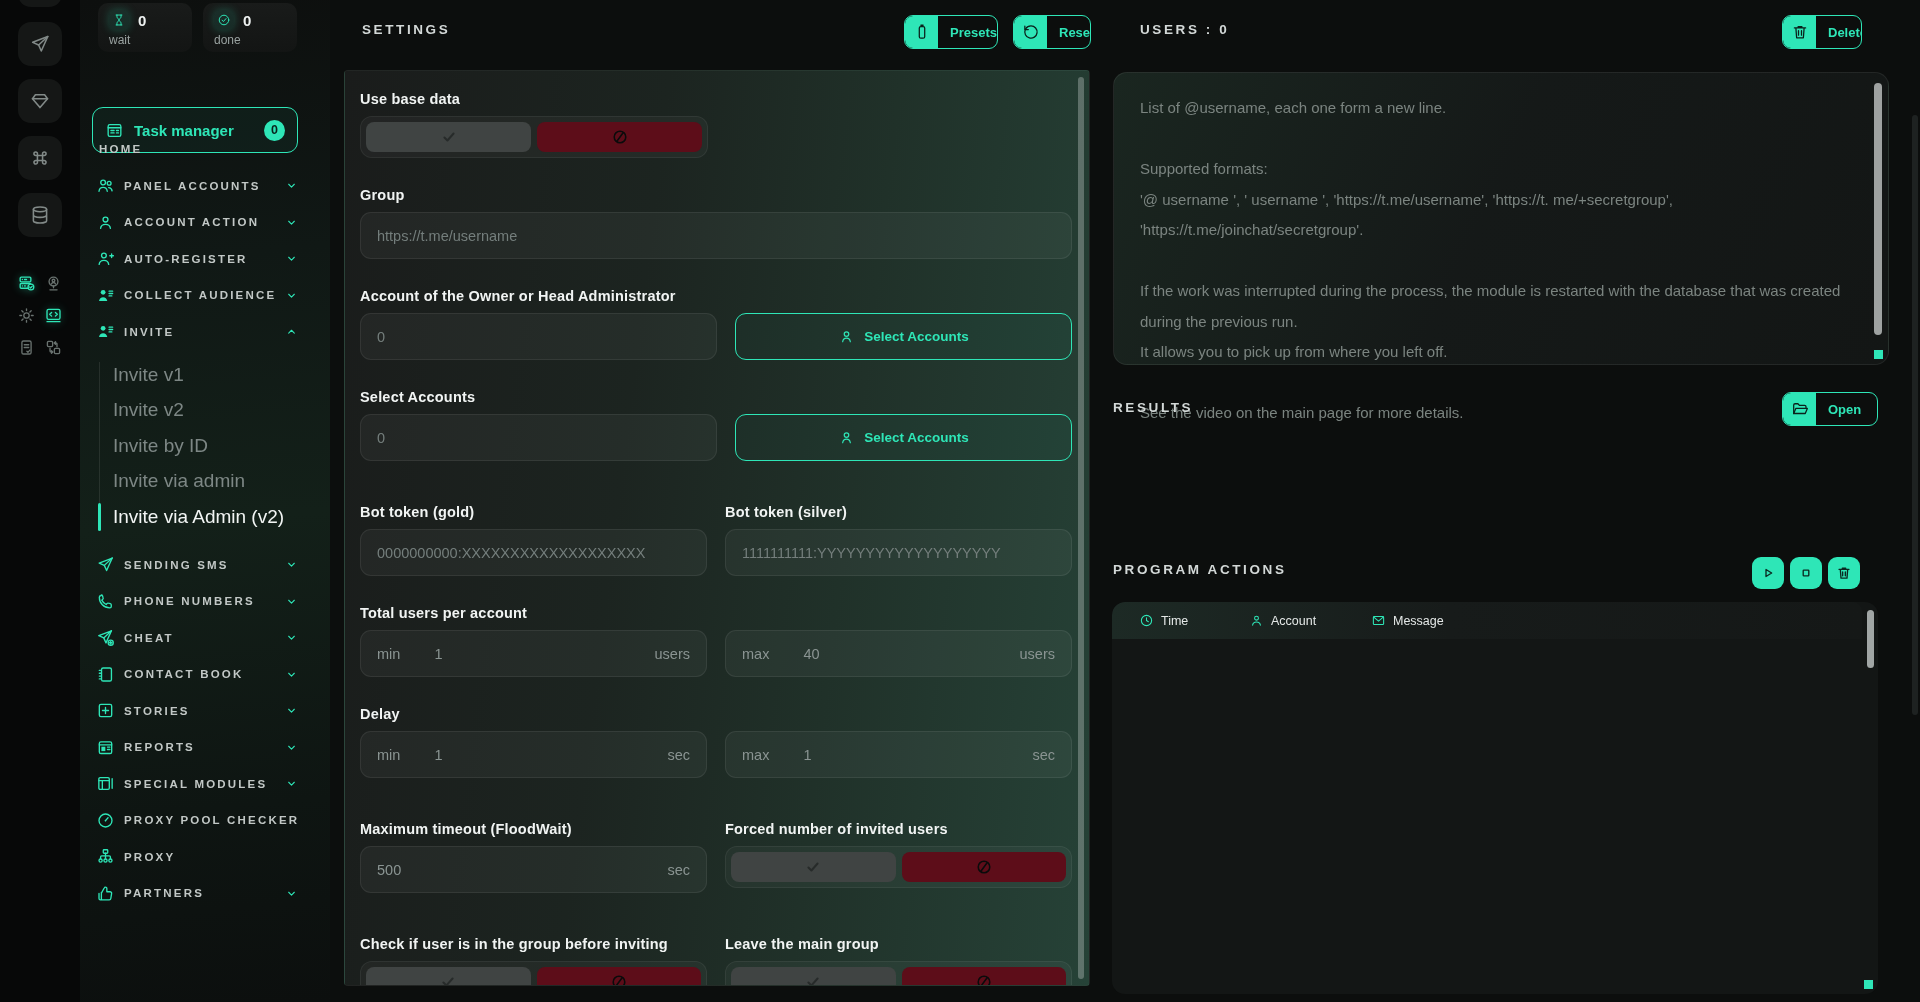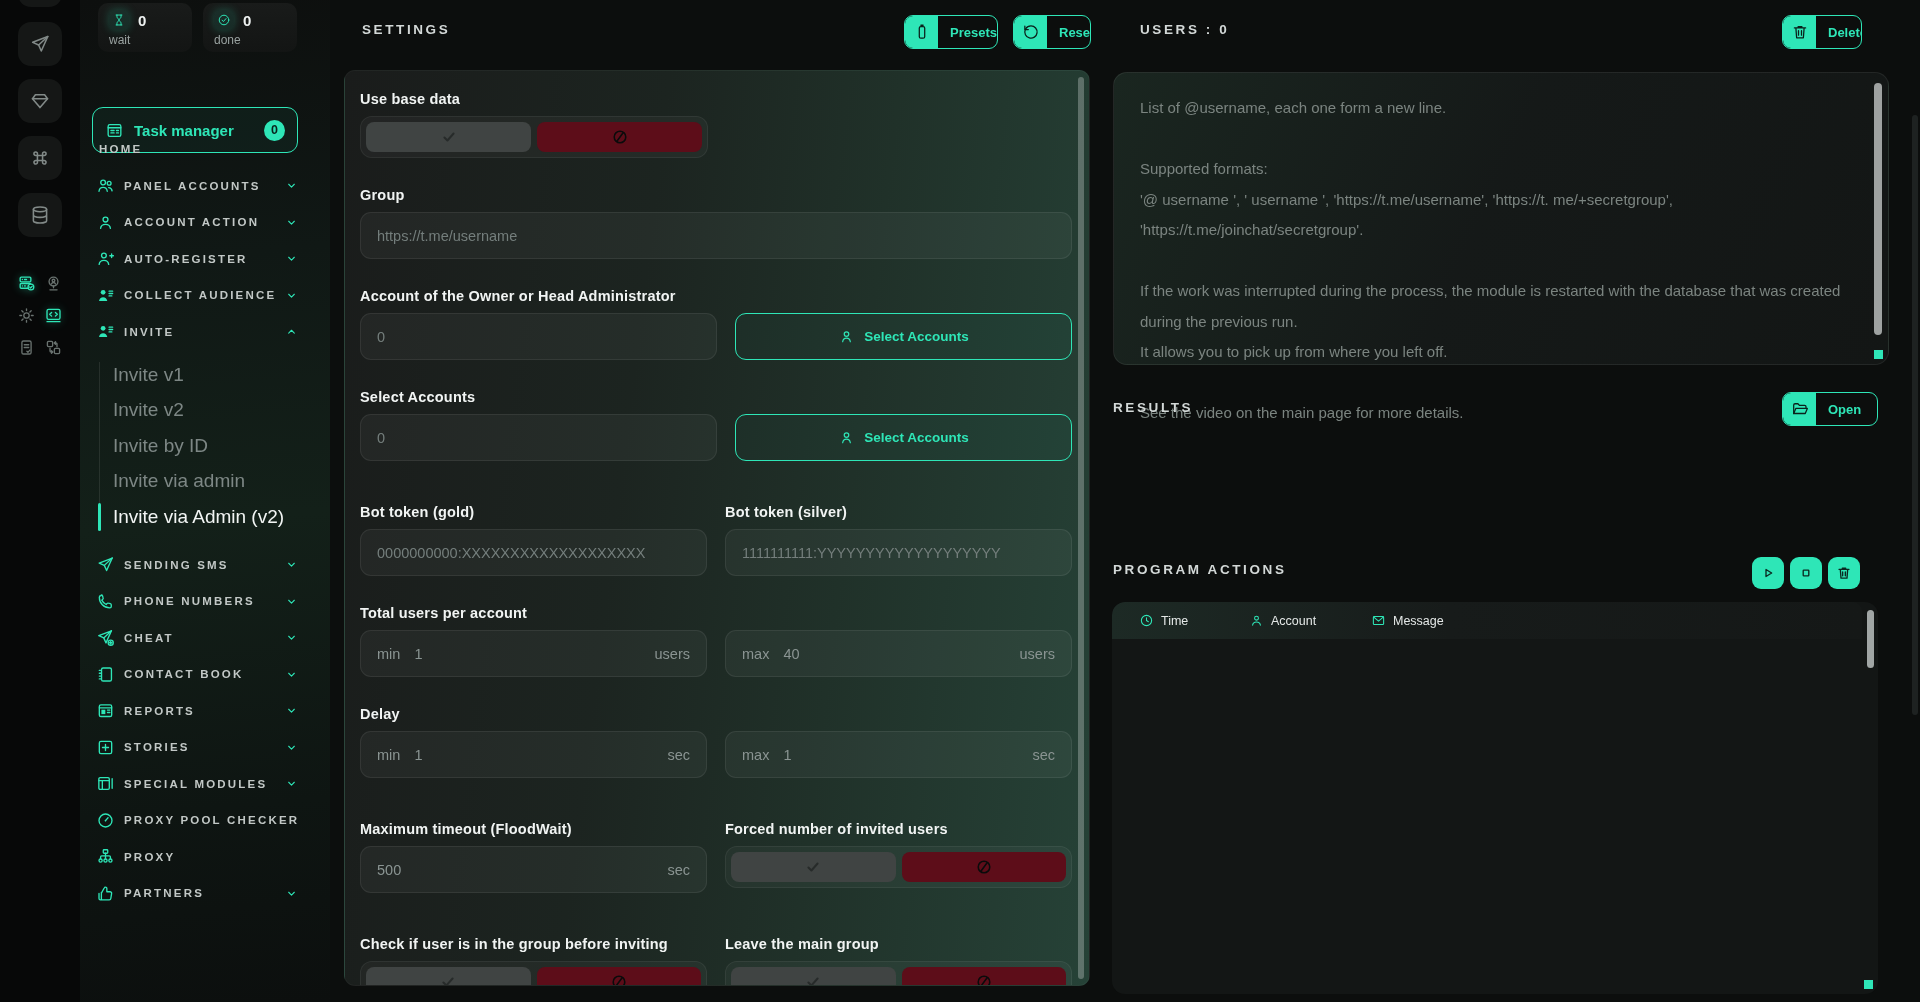--- a/index.html
+++ b/index.html
@@ -68,36 +68,36 @@
     display:flex;align-items:center;padding:0;cursor:pointer;color:#2ee6b7;overflow:hidden;font-family:inherit;}
   .chip-ic{width:33px;height:100%;background:#2ee6b7;color:#0a211b;display:flex;align-items:center;
     justify-content:center;border-radius:8px 0 0 8px;flex:none;}
   .chip-label{padding:0 12px;font-weight:bold;font-size:13px;white-space:nowrap;}
   .presets{left:904px;top:15px;width:94px;}
   .reset{left:1013px;top:15px;width:78px;}
   .delete-btn{left:1782px;top:15px;width:80px;}
   .open-btn{left:1782px;top:392px;width:96px;}
 
   
-  .card{position:absolute;left:344px;top:70px;width:746px;height:916px;border-radius:11px;
+  .card{position:absolute;left:344px;top:70px;width:746px;height:916px;border-radius:4px;
     border:1px solid rgba(255,255,255,.03);overflow:hidden;
     background:linear-gradient(97deg,#1a1c1b 0%,#1c2420 38%,#203129 65%,#264237 100%);
     padding:20px 17px 0 15px;}
   .card-scroll{position:absolute;top:6px;right:5px;bottom:6px;width:6px;border-radius:3px;
     background:rgba(190,197,195,.38);cursor:pointer;}
   .f-label{color:#f1f4f3;font-weight:bold;font-size:14.5px;margin:29px 0 9px;letter-spacing:.2px;}
   .card > .f-label:first-child{margin-top:0;}
   .f-col > .f-label{margin-top:43px;}
   .f-row{display:flex;gap:18px;}
   .f-col{flex:1;min-width:0;}
   .f-input{width:100%;height:47px;border-radius:11px;background:rgba(255,255,255,.045);
     border:1px solid rgba(255,255,255,.07);color:#9aa3a1;font-size:14.5px;padding:0 16px;
     font-family:inherit;outline:none;}
   .f-input::placeholder{color:#747e7c;opacity:1;}
-  .f-static{display:flex;align-items:center;color:#8a9492;cursor:text;}
+  .f-static{display:flex;align-items:center;color:#8a9492;cursor:text;gap:20px;}
   .mm-pre{margin-right:14px;}
   .mm-suf{margin-left:auto;}
   .toggle{display:flex;gap:6px;padding:5px;border:1px solid rgba(255,255,255,.06);
     background:rgba(255,255,255,.035);border-radius:12px;height:42px;width:100%;}
   .tg-standalone{width:348px;}
   .tg{flex:1;display:flex;align-items:center;justify-content:center;border-radius:8px;cursor:pointer;}
   .tg-yes{background:#404443;color:#272b2a;}
   .tg-yes .ic{width:20px;height:20px;}
   .tg-yes svg{stroke-width:2.4;}
   .tg-no{background:#5d0d19;color:#0a0b0b;}
@@ -387,41 +387,41 @@
             <span class="m-label">CONTACT BOOK</span>
             <span class="ic m-chev">
               <svg viewBox="0 0 24 24" fill="none" stroke="currentColor" stroke-width="1.7" stroke-linecap="round" stroke-linejoin="round">
                 <path d="M7.5 10l4.5 4.5L16.5 10"></path>
               </svg>
             </span>
           </div>
           <div class="m-item">
             <span class="ic m-ic">
               <svg viewBox="0 0 24 24" fill="none" stroke="currentColor" stroke-width="1.7" stroke-linecap="round" stroke-linejoin="round">
+                <rect x="4.2" y="4.2" width="15.6" height="15.6" rx="2"></rect>
+                <path d="M12 8.2v7.6M8.2 12h7.6"></path>
+              </svg>
+            </span>
+            <span class="m-label">STORIES</span>
+            <span class="ic m-chev">
+              <svg viewBox="0 0 24 24" fill="none" stroke="currentColor" stroke-width="1.7" stroke-linecap="round" stroke-linejoin="round">
+                <path d="M7.5 10l4.5 4.5L16.5 10"></path>
+              </svg>
+            </span>
+          </div>
+          <div class="m-item">
+            <span class="ic m-ic">
+              <svg viewBox="0 0 24 24" fill="none" stroke="currentColor" stroke-width="1.7" stroke-linecap="round" stroke-linejoin="round">
                 <rect x="4.2" y="4.8" width="15.6" height="14.8" rx="2"></rect>
                 <path d="M4.2 8.6h15.6"></path>
                 <rect x="6.8" y="11" width="5" height="5.6" fill="currentColor" stroke="none"></rect>
                 <path d="M14.5 11.5h3M14.5 14.5h3"></path>
               </svg>
             </span>
             <span class="m-label">REPORTS</span>
-            <span class="ic m-chev">
-              <svg viewBox="0 0 24 24" fill="none" stroke="currentColor" stroke-width="1.7" stroke-linecap="round" stroke-linejoin="round">
-                <path d="M7.5 10l4.5 4.5L16.5 10"></path>
-              </svg>
-            </span>
-          </div>
-          <div class="m-item">
-            <span class="ic m-ic">
-              <svg viewBox="0 0 24 24" fill="none" stroke="currentColor" stroke-width="1.7" stroke-linecap="round" stroke-linejoin="round">
-                <rect x="4.2" y="4.2" width="15.6" height="15.6" rx="2"></rect>
-                <path d="M12 8.2v7.6M8.2 12h7.6"></path>
-              </svg>
-            </span>
-            <span class="m-label">STORIES</span>
             <span class="ic m-chev">
               <svg viewBox="0 0 24 24" fill="none" stroke="currentColor" stroke-width="1.7" stroke-linecap="round" stroke-linejoin="round">
                 <path d="M7.5 10l4.5 4.5L16.5 10"></path>
               </svg>
             </span>
           </div>
           <div class="m-item">
             <span class="ic m-ic">
               <svg viewBox="0 0 24 24" fill="none" stroke="currentColor" stroke-width="1.7" stroke-linecap="round" stroke-linejoin="round">
                 <rect x="3.6" y="4.6" width="13.2" height="14.8" rx="1.6"></rect>

